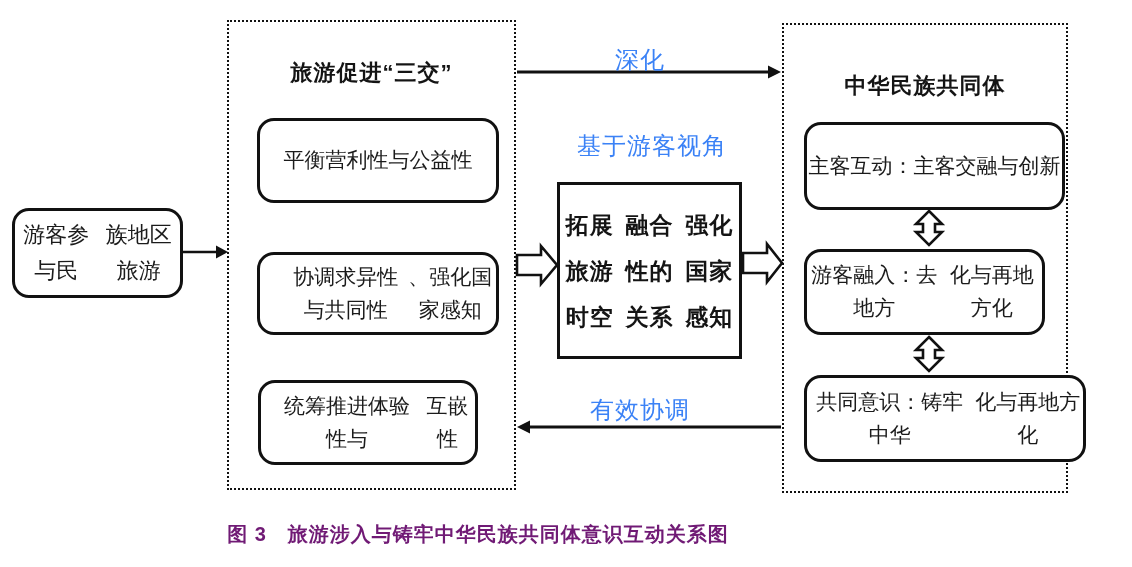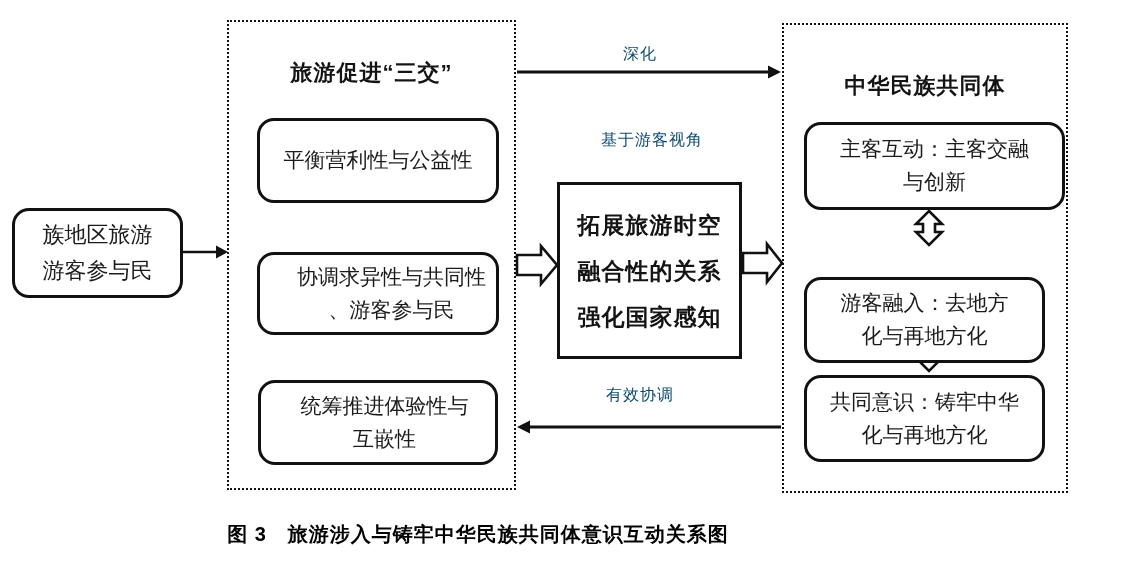--- a/index.html
+++ b/index.html
@@ -8,21 +8,21 @@
     width: 1132px; height: 567px; position: relative; overflow: hidden;
     font-family: "Liberation Serif", "DejaVu Serif", serif;
     color: #1b1b1b;
   }
   
   .rbox {
     position: absolute;
     border: 3px solid #111;
     border-radius: 17px;
     background: #fff;
-    display: flex; flex-direction: column;
+    display: flex; 
     justify-content: center; align-items: center;
     text-align: center;
     font-size: 21px; line-height: 33px; color: #1b1b1b;
   }
   
   .dgroup {
     position: absolute;
     border: 2px dotted #111;
     background: transparent;
   }
@@ -33,36 +33,36 @@
     font-weight: 700; font-size: 22px; color: #141414;
     letter-spacing: 1px;
   }
   .tourist {
     font-size: 22px; line-height: 36px;
   }
   .centerbox {
     position: absolute;
     border: 3px solid #111;
     background: #fff;
-    display: flex; flex-direction: column;
+    display: flex; flex-direction: row;
     justify-content: center; align-items: center;
     text-align: center;
     font-family: "Liberation Sans", "DejaVu Sans", sans-serif;
     font-weight: 700; font-size: 23px; line-height: 46px;
     color: #141414; letter-spacing: 1px;
   }
   .edge-label {
     position: absolute; transform: translateX(-50%);
-    font-size: 16px; color: #0c4a6e; white-space: nowrap;
+    font-size: 24px; color: #3b82f6; white-space: nowrap;
     letter-spacing: 1px;
   }
   .caption {
     position: absolute; transform: translateX(-50%);
     font-family: "Liberation Sans", "DejaVu Sans", sans-serif;
-    font-weight: 700; font-size: 20px; color: #000000;
+    font-weight: 700; font-size: 20px; color: #701a75;
     white-space: nowrap; letter-spacing: 1px;
   }
   svg.connectors { position: absolute; left: 0; top: 0; pointer-events: none; }
 </style>
 </head>
 <body>
 
 <svg class="connectors" width="1132" height="567" viewBox="0 0 1132 567">
 
   <g>
@@ -83,37 +83,37 @@
   <path d="M517,255 L541,255 L541,246 L557,265 L541,284 L541,275 L517,275 Z" fill="#fff" stroke="#111" stroke-width="2.6" stroke-linejoin="miter"></path>
 
   <path d="M743,253 L767,253 L767,244 L782,263 L767,282 L767,273 L743,273 Z" fill="#fff" stroke="#111" stroke-width="2.6" stroke-linejoin="miter"></path>
 
   <path d="M929,211 L942,224 L935,224 L935,232 L942,232 L929,245 L916,232 L923,232 L923,224 L916,224 Z" fill="#fff" stroke="#111" stroke-width="2.6" stroke-linejoin="miter"></path>
 
   <path d="M929,211 L942,224 L935,224 L935,232 L942,232 L929,245 L916,232 L923,232 L923,224 L916,224 Z" transform="translate(0,126)" fill="#fff" stroke="#111" stroke-width="2.6" stroke-linejoin="miter"></path>
 </svg>
 
 <div class="rbox tourist" style="left:12px; top:208px; width:171px; height:90px;">
+  <div>游客参与民</div>
   <div>族地区旅游</div>
-  <div>游客参与民</div>
 </div>
 
 <div class="dgroup" style="left:227px; top:20px; width:289px; height:470px;">
   <div class="gtitle" style="top:36px;">旅游促进“三交”</div>
 
   <div class="rbox" style="left:28px; top:96px; width:242px; height:85px;">
     <div>平衡营利性与公益性</div>
   </div>
 
   <div class="rbox" style="left:28px; top:230px; width:242px; height:83px;padding-left:27px;">
     <div>协调求异性与共同性</div>
-    <div>、游客参与民</div>
+    <div>、强化国家感知</div>
   </div>
 
-  <div class="rbox" style="left:29px; top:358px; width:240px; height:85px;padding-left:13px;">
+  <div class="rbox" style="left:29px; top:358px; width:220px; height:85px;padding-left:13px;">
     <div>统筹推进体验性与</div>
     <div>互嵌性</div>
   </div>
 </div>
 
 <div class="edge-label" style="left:652px; top:130px;font-family:Liberation Serif, serif;">基于游客视角</div>
 
 <div class="centerbox" style="left:557px; top:182px; width:185px; height:177px;">
   <div>拓展旅游时空</div>
   <div>融合性的关系</div>
@@ -121,27 +121,27 @@
 </div>
 
 <div class="dgroup" style="left:782px; top:23px; width:286px; height:470px;">
   <div class="gtitle" style="top:46px;">中华民族共同体</div>
 
   <div class="rbox" style="left:20px; top:97px; width:261px; height:88px;">
     <div>主客互动：主客交融</div>
     <div>与创新</div>
   </div>
 
-  <div class="rbox" style="left:20px; top:224px; width:241px; height:86px;margin-top:28px;">
+  <div class="rbox" style="left:20px; top:224px; width:241px; height:86px;">
     <div>游客融入：去地方</div>
     <div>化与再地方化</div>
   </div>
 
-  <div class="rbox" style="left:20px; top:350px; width:241px; height:87px;">
+  <div class="rbox" style="left:20px; top:350px; width:282px; height:87px;">
     <div>共同意识：铸牢中华</div>
     <div>化与再地方化</div>
   </div>
 </div>
 
 <div class="edge-label" style="left:640px; top:44px;">深化</div>
-<div class="edge-label" style="left:640px; top:385px;">有效协调</div>
+<div class="edge-label" style="left:640px; top:394px;">有效协调</div>
 
 <div class="caption" style="left:478px; top:521px;">图 3　旅游涉入与铸牢中华民族共同体意识互动关系图</div>
 
 </body></html>

